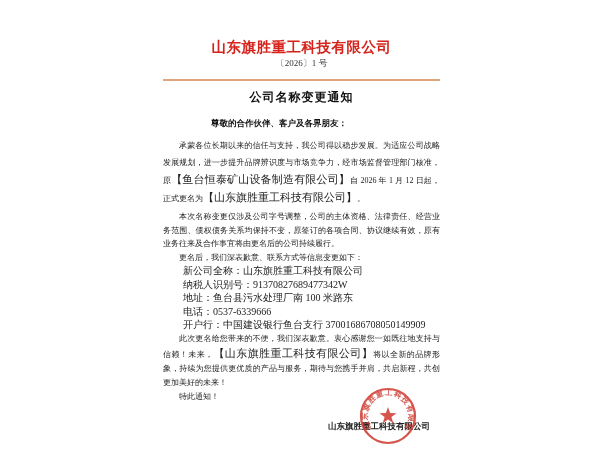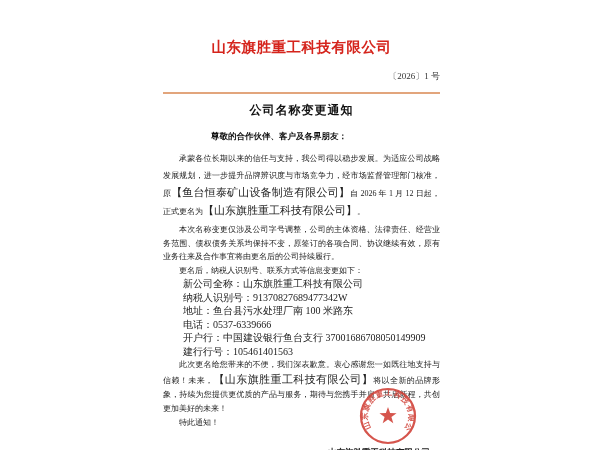--- a/index.html
+++ b/index.html
@@ -17,21 +17,21 @@
   }
   .page{position:absolute;left:0;top:10px;width:600px;height:450px;background:#ffffff;}
   .content{position:absolute;left:163px;top:0;width:277px;}
   .hei{font-family:"Liberation Sans","DejaVu Sans",sans-serif;font-weight:bold;}
   .letterhead{
     padding-top:28px;text-align:center;
     font-size:14.5px;font-weight:bold;letter-spacing:0.5px;
     color:var(--accent-red);
     font-family:"Liberation Serif","DejaVu Serif",serif;
   }
-  .doc-number{margin-top:13px;text-align:right;font-size:9px;color:#333;}
+  .doc-number{text-align:center;font-size:9px;color:#333;}
   .divider{margin-top:9px;height:2px;background:var(--divider);}
   .doc-title{
     margin:8px 0 0 0;text-align:center;font-size:12px;color:#111;
     font-family:Liberation Mono, monospace;font-weight:bold;
     letter-spacing:1px;
   }
   .salutation{margin-top:12px;font-size:8.5px;color:#111;margin-left:48px;}
   .para{margin:0;font-size:8px;text-align:justify;text-indent:2em;color:var(--ink);}
   .para1{margin-top:7px;line-height:17px;}
   .para2{margin-top:3px;line-height:13.5px;}
@@ -61,29 +61,28 @@
     <div class="divider"></div>
 
     <h1 class="doc-title">公司名称变更通知</h1>
 
     <div class="salutation hei">尊敬的合作伙伴、客户及各界朋友：</div>
 
     <p class="para para1"><span>承蒙各位长期以来的信任与支持，我公司得以稳步发展。为适应公司战略发展规划，进一步提升品牌辨识度与市场竞争力，经市场监督管理部门核准，原</span><span class="bold-name">【鱼台恒泰矿山设备制造有限公司】</span><span>自 2026 年 1 月 12 日起，正式更名为</span><span class="bold-name">【山东旗胜重工科技有限公司】</span><span>。</span></p>
 
     <p class="para para2">本次名称变更仅涉及公司字号调整，公司的主体资格、法律责任、经营业务范围、债权债务关系均保持不变，原签订的各项合同、协议继续有效，原有业务往来及合作事宜将由更名后的公司持续履行。</p>
 
-    <p class="para para3">更名后，纳税人识别号、联系方式等信息变更如下：</p>
+    <p class="para para3">更名后，我们深表歉意、联系方式等信息变更如下：</p>
 
     <div>
       <div class="info-line">新公司全称：山东旗胜重工科技有限公司</div>
       <div class="info-line">纳税人识别号：91370827689477342W</div>
       <div class="info-line">地址：鱼台县污水处理厂南 100 米路东</div>
       <div class="info-line">电话：0537-6339666</div>
       <div class="info-line">开户行：中国建设银行鱼台支行 37001686708050149909</div>
-      <div class="info-line">建行行号：105461401563</div>
     </div>
 
     <p class="para para4"><span>此次更名给您带来的不便，我们深表歉意。衷心感谢您一如既往地支持与信赖！未来，</span><span class="bold-name">【山东旗胜重工科技有限公司】</span><span>将以全新的品牌形象，持续为您提供更优质的产品与服务，期待与您携手并肩，共启新程，共创更加美好的未来！</span></p>
 
     <p class="para para5">特此通知！</p>
 
     <div class="signature">
       <div class="sig-company hei">山东旗胜重工科技有限公司</div>
 
     </div>

